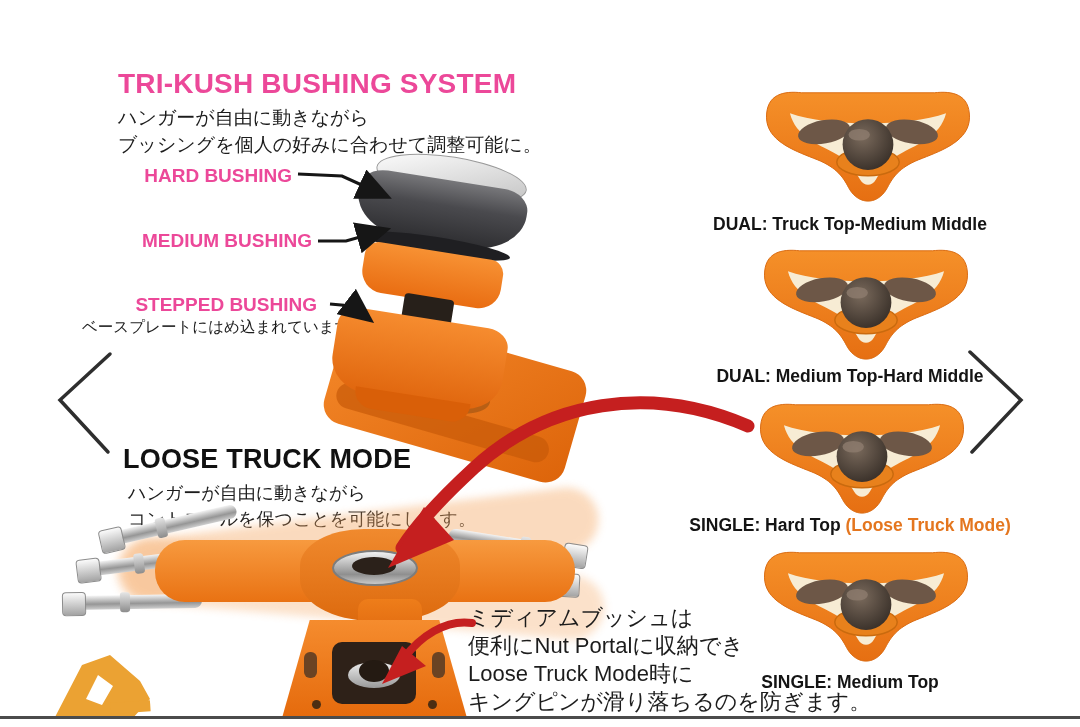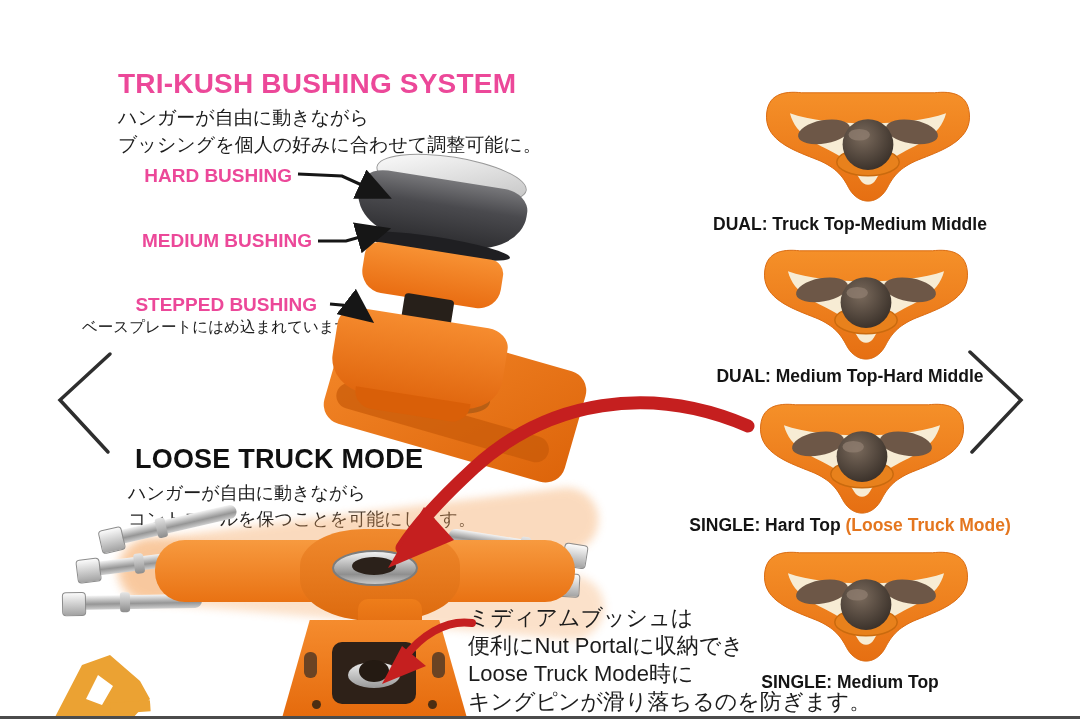--- a/index.html
+++ b/index.html
@@ -106,21 +106,21 @@
   <div class="abs stack" style="left:352px;top:156px;width:190px;height:270px;">
     <div class="washer"></div>
     <div class="hardb"></div>
     <div class="hardlip"></div>
     <div class="medb"></div>
     <div class="kpin"></div>
     <div class="stepb"></div>
     <div class="steplip"></div>
   </div>
 
-  <div class="abs h2" style="left:135px;top:444px;">LOOSE TRUCK MODE</div>
+  <div class="abs h2" style="left:123px;top:444px;">LOOSE TRUCK MODE</div>
   <div class="abs jp2" style="left:128px;top:480px;">ハンガーが自由に動きながら</div>
   <div class="abs jp2" style="left:128px;top:506px;">コントロールを保つことを可能にします。</div>
 
   <div class="abs" style="left:60px;top:495px;width:580px;height:230px;">
     <div class="abs ghost" style="left:60px;top:18px;width:480px;height:64px;transform:rotate(-7deg);opacity:.4;"></div>
     <div class="abs ghost" style="left:55px;top:62px;width:490px;height:64px;transform:rotate(5deg);opacity:.32;"></div>
     <div class="bolt" style="left:38px;top:18px;transform:rotate(-13deg);">
         <div class="rod"></div>
         <div class="bhead"></div>
         <div class="collar"></div>

